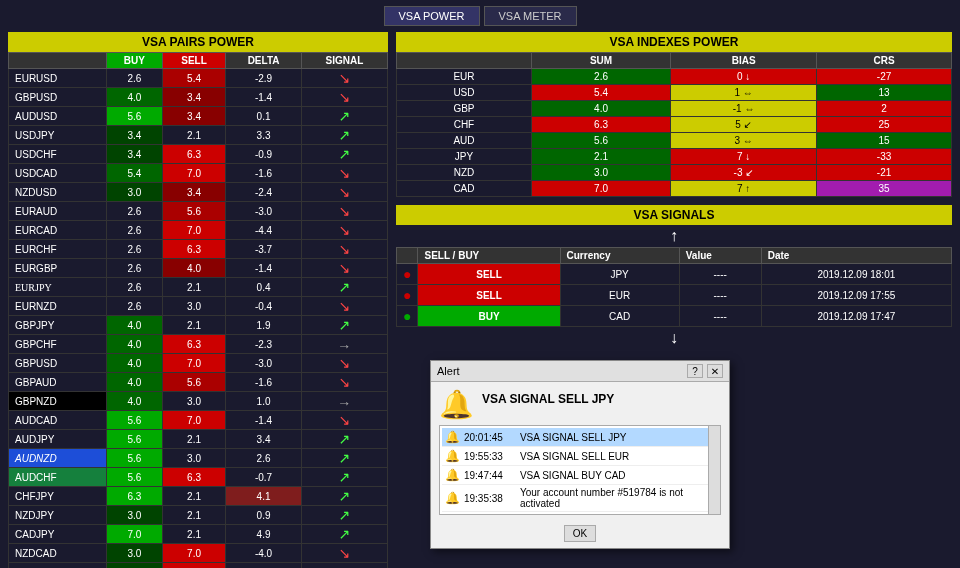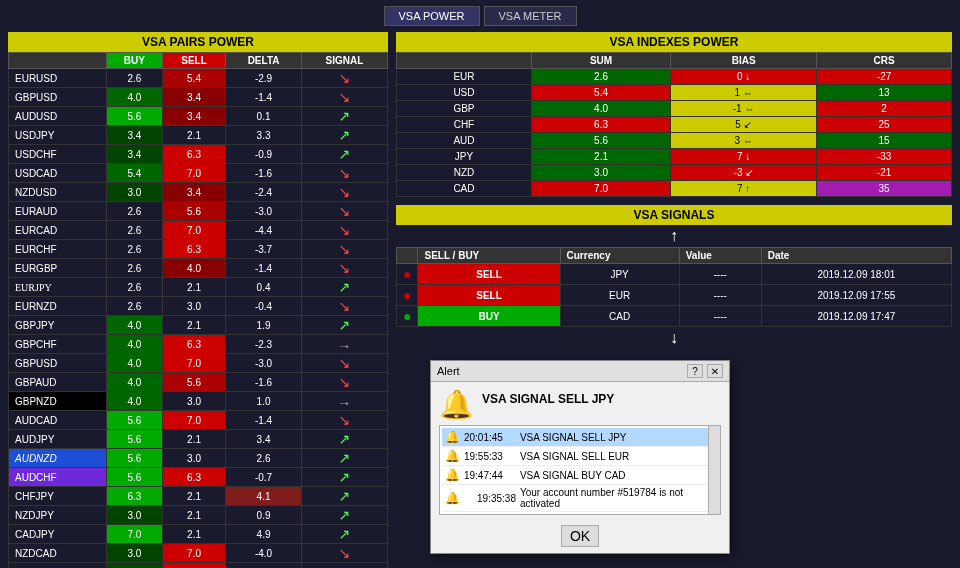--- a/index.html
+++ b/index.html
@@ -221,21 +221,21 @@
       border-left: 1px solid #aaa;
     }
     .alert-footer {
       text-align: center;
       padding: 4px 0 6px 0;
     }
     .ok-btn {
       background: #ddd;
       border: 1px solid #aaa;
       padding: 2px 8px;
-      font-size: 14px;
+      font-size: 10px;
       cursor: pointer;
     }
   </style>
 </head>
 <body>
 
 <div class="top-bar">
   <button class="top-btn active">VSA POWER</button>
   <button class="top-btn">VSA METER</button>
 </div>
@@ -396,21 +396,21 @@
     <td><span style="color:#44ff44;font-size:14px;">↗</span></td>
   </tr>
           <tr>
     <td style="background:#1d4ed8;color:#fff;font-style:italic;">AUDNZD</td>
     <td style="background:#00aa00;">5.6</td>
     <td style="background:#1a1a2e;">3.0</td>
     <td style="background:#1a1a2e;">2.6</td>
     <td><span style="color:#44ff44;font-size:14px;">↗</span></td>
   </tr>
           <tr>
-    <td style="background:#6d28d9;color:#fff;">AUDCHF</td>
+    <td style="background:#15803d;color:#fff;">AUDCHF</td>
     <td style="background:#00aa00;">5.6</td>
     <td style="background:#cc0000;">6.3</td>
     <td style="background:#1a1a2e;">-0.7</td>
     <td><span style="color:#44ff44;font-size:14px;">↗</span></td>
   </tr>
           <tr>
     <td style="background:#1a1a2e;color:#fff;">CHFJPY</td>
     <td style="background:#00aa00;">6.3</td>
     <td style="background:#1a1a2e;">2.1</td>
     <td style="background:#7f1d1d;">4.1</td>
@@ -580,21 +580,21 @@
           <span style="min-width:52px;">19:55:33</span>
           <span>VSA SIGNAL SELL EUR</span>
         </div>
         <div class="alert-row">
           <span class="alert-bell">🔔</span>
           <span style="min-width:52px;">19:47:44</span>
           <span>VSA SIGNAL BUY CAD</span>
         </div>
         <div class="alert-row">
           <span class="alert-bell">🔔</span>
-          <span style="min-width:52px;text-align:right;">19:35:38</span>
+          <span style="min-width:52px;">19:35:38</span>
           <span>Your account number #519784 is not activated</span>
         </div>
       </div>
     <div class="alert-scrollbar"></div>
   </div>
   <div class="alert-footer">
     <button class="ok-btn">OK</button>
   </div>
 </div>
 

